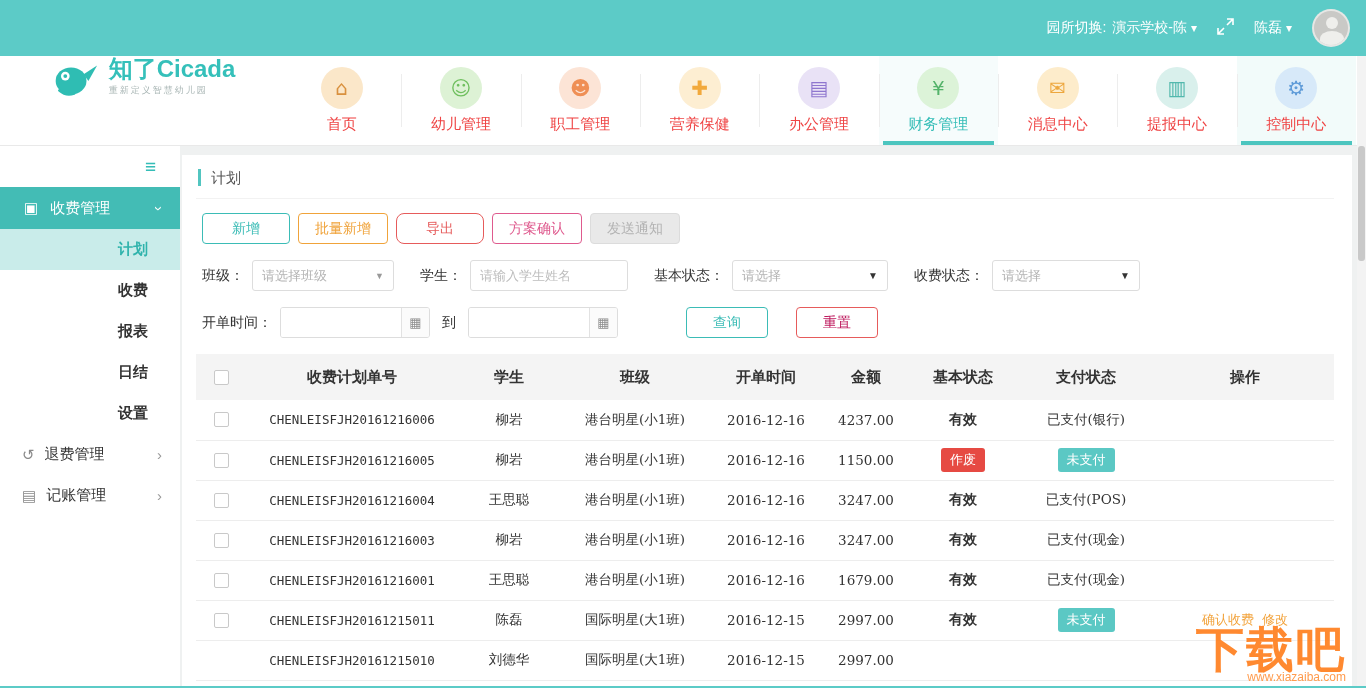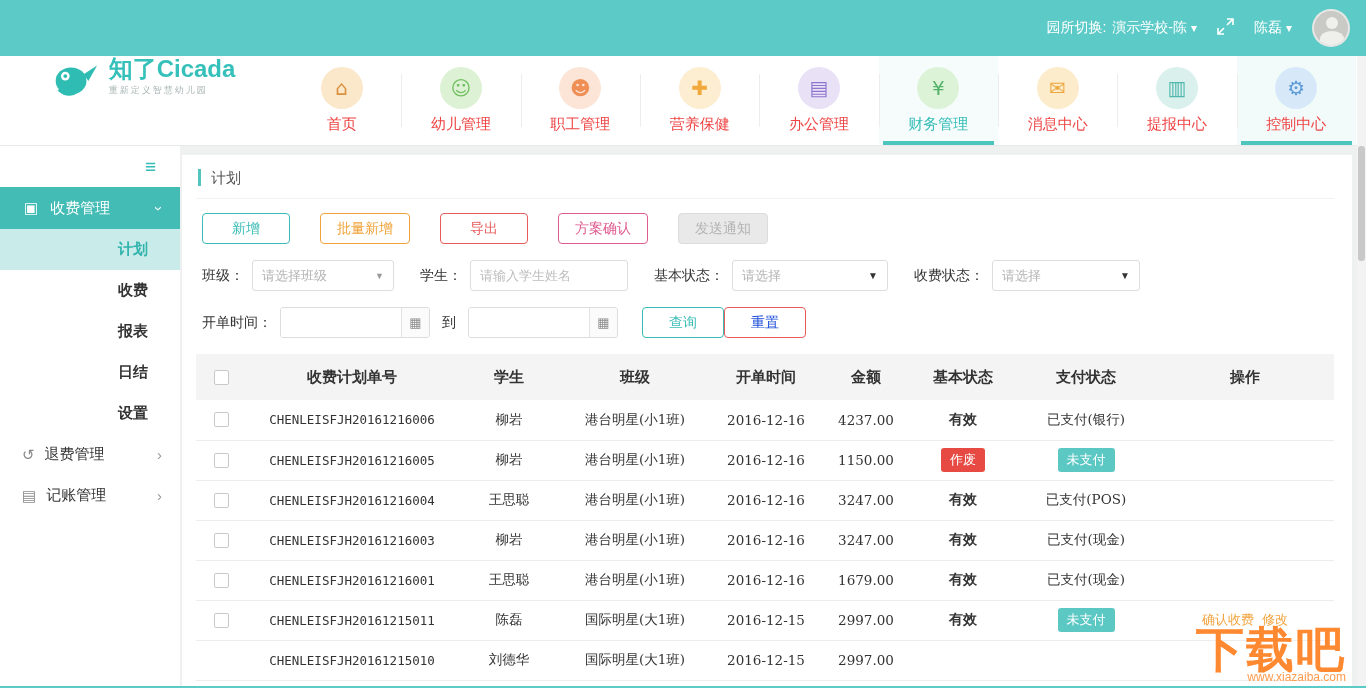--- a/index.html
+++ b/index.html
@@ -57,21 +57,21 @@
     font-size:15px;color:#333;cursor:pointer}
   .side-plain .gi{margin-right:10px;color:#8a8a8a;font-size:15px}
   .side-plain .chev{color:#999}
 
   
   .main{position:absolute;left:180px;top:145px;width:1186px;height:543px;background:#eff1f1;overflow:hidden}
   .card{margin:10px 14px 0 2px;background:#fff;min-height:600px;padding:0 18px 0 14px}
   .title-row{padding:14px 0 10px 2px;border-bottom:1px solid #f2f2f2}
   .title-row .tt{border-left:3px solid #52c5c0;padding-left:10px;font-size:15px;color:#555}
 
-  .toolbar{padding:14px 0 0 6px;display:flex;gap:30px}
+  .toolbar{padding:14px 0 0 6px;display:flex;gap:8px}
   .btn{min-width:88px;padding:0 16px;height:31px;background:#fff;border:1px solid #ccc;
     border-radius:4px;font-size:14px;cursor:pointer;font-family:inherit}
   .btn.disabled{background:#e9e9e9;border-color:#dcdcdc;color:#b3b3b3;cursor:default}
 
   .filters{display:flex;align-items:flex-end;padding-left:6px;margin-top:16px;font-size:14px;color:#333}
   .f-group{display:flex;align-items:center}
   .f-group+.f-group{margin-left:26px}
   .f-label{margin-right:8px;white-space:nowrap}
   .select{height:31px;border:1px solid #ddd;border-radius:3px;display:flex;align-items:center;
     padding:0 9px;color:#b3b3b3;font-size:13px;cursor:pointer;background:#fff}
@@ -79,24 +79,24 @@
   .select.native .arrow{color:#333;font-size:10px}
   .w-class{width:142px}.w-basic{width:156px}.w-pay{width:148px}
   .input{width:158px;height:31px;border:1px solid #ddd;border-radius:3px;padding:0 9px;
     font-size:13px;color:#333;font-family:inherit;outline:none}
   .input::placeholder{color:#bdbdbd}
   .date-group{display:flex;width:150px;height:31px;border:1px solid #ddd;border-radius:3px;overflow:hidden}
   .date-group input{flex:1;border:0;padding:0 8px;min-width:0;font-size:13px;outline:none}
   .date-ic{width:28px;border-left:1px solid #e2e2e2;background:#fbfbfb;display:flex;
     align-items:center;justify-content:center;color:#8d8d8d;font-size:13px;cursor:pointer}
   .to{margin:0 12px}
-  .btn-search{margin-left:24px;width:82px;height:31px;background:#fff;border:1px solid #3bbcb6;
+  .btn-search{margin-left:68px;width:82px;height:31px;background:#fff;border:1px solid #3bbcb6;
     color:#3bbcb6;border-radius:4px;font-size:14px;cursor:pointer;font-family:inherit}
-  .btn-reset{width:82px;height:31px;background:#fff;border:1px solid #e65b5b;
-    color:#1d4ed8;border-radius:4px;font-size:14px;cursor:pointer;font-family:inherit}
+  .btn-reset{margin-left:28px;width:82px;height:31px;background:#fff;border:1px solid #e65b5b;
+    color:#be185d;border-radius:4px;font-size:14px;cursor:pointer;font-family:inherit}
 
   
   .tbl{width:100%;border-collapse:collapse;margin-top:16px;table-layout:fixed}
   .tbl thead th{background:#f4f4f4;height:46px;font-size:15px;color:#333;font-weight:bold;text-align:center}
   .tbl tbody td{height:40px;text-align:center;font-size:13.5px;color:#333;
     border-bottom:1px solid #ededed;font-family:"DejaVu Serif","Liberation Serif",serif;
     overflow:hidden;white-space:nowrap}
   .tbl td.mono{font-family:"DejaVu Sans Mono","Liberation Mono",monospace;font-size:12.5px}
   .cb{width:15px;height:15px;border:1px solid #c9c9c9;border-radius:2px;margin:0 auto;background:#fff;cursor:pointer}
   .bold-status{font-weight:bold;font-size:14px;color:#333;font-family:"Liberation Sans",sans-serif}
@@ -224,21 +224,21 @@
 
   <div class="main">
     <div class="card">
       <div class="title-row">
         <span class="tt">计划</span>
       </div>
 
       <div class="toolbar">
           <button class="btn" style="color: rgb(59, 188, 182); border-color: rgb(59, 188, 182);">新增</button>
           <button class="btn" style="color: rgb(240, 163, 58); border-color: rgb(240, 163, 58);">批量新增</button>
-          <button class="btn" style="color: rgb(230, 91, 91); border-color: rgb(230, 91, 91);">导出</button>
+          <button class="btn" style="color: rgb(230, 91, 91); border-color: rgb(230, 91, 91); border-radius: 8px;">导出</button>
           <button class="btn" style="color: rgb(223, 90, 142); border-color: rgb(223, 90, 142);">方案确认</button>
           <button class="btn disabled">发送通知</button>
         </div>
 
       <div class="filters">
         <div class="f-group">
           <span class="f-label">班级：</span>
           <div class="select w-class">
             <span>请选择班级</span>
             <span class="arrow">▼</span>

